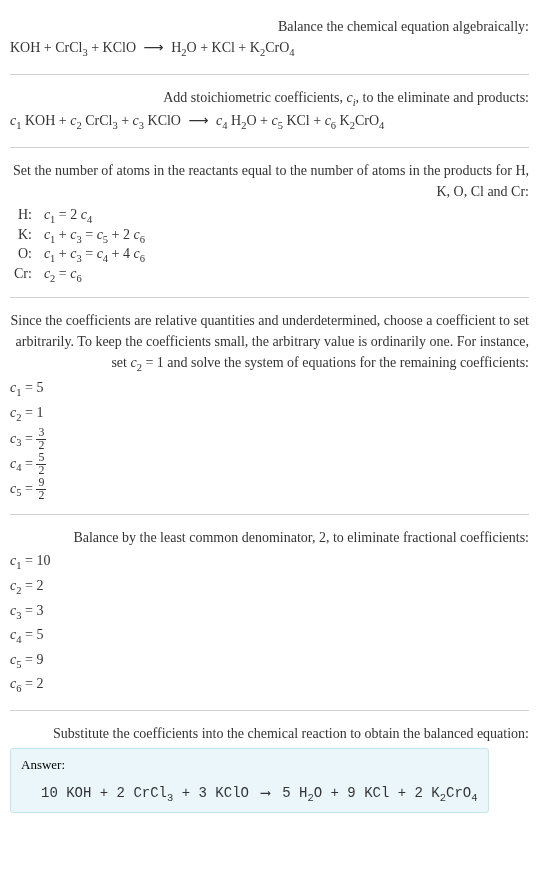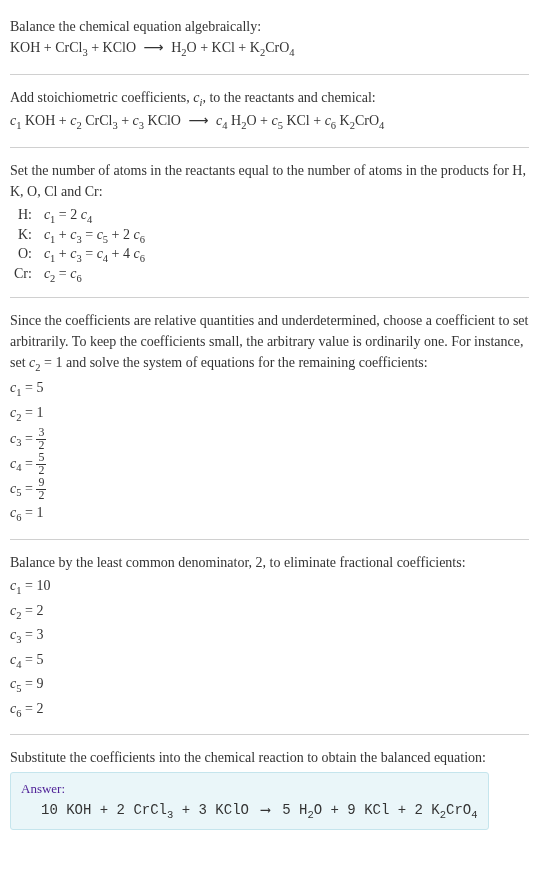--- a/index.html
+++ b/index.html
@@ -20,20 +20,21 @@
     }
     .divider {
       border-top: 1px solid #d0d0d0;
       margin: 4px 0;
     }
     .equation-line {
       line-height: 1.6;
     }
     .text-line {
       line-height: 1.5;
+      text-align: right;
     }
     sub {
       font-size: 0.75em;
       vertical-align: sub;
     }
     .arrow {
       display: inline-block;
       margin: 0 4px;
     }
     .atom-table {
@@ -73,22 +74,22 @@
     .answer-box {
       background: #eaf6f9;
       border: 1px solid #c5e5ed;
       border-radius: 3px;
       padding: 8px 10px;
       display: inline-block;
       margin-top: 4px;
     }
     .answer-label {
       font-size: 13px;
-      color: #4c1d95;
-      margin-bottom: 4px;
+      color: #000000;
+      margin-bottom: 11px;
     }
     .answer-eq {
       padding-left: 20px;
       font-family: Liberation Mono, monospace;
     }
     .italic {
       font-style: italic;
     }
   </style>
 </head>
@@ -98,21 +99,21 @@
   <div class="text-line">Balance the chemical equation algebraically:</div>
   <div class="equation-line">
     KOH + CrCl<sub>3</sub> + KClO <span class="arrow">⟶</span> H<sub>2</sub>O + KCl + K<sub>2</sub>CrO<sub>4</sub>
   </div>
 </div>
 
 <div class="divider"></div>
 
 <div class="section">
   <div class="text-line">
-    <span>Add stoichiometric coefficients, </span><span class="italic">c<sub>i</sub></span><span>, to the reactants and chemical:</span>
+    <span>Add stoichiometric coefficients, </span><span class="italic">c<sub>i</sub></span><span>, to the eliminate and products:</span>
   </div>
   <div class="equation-line">
     <span class="italic">c</span><sub>1</sub> KOH + <span class="italic">c</span><sub>2</sub> CrCl<sub>3</sub> + <span class="italic">c</span><sub>3</sub> KClO <span class="arrow">⟶</span> <span class="italic">c</span><sub>4</sub> H<sub>2</sub>O + <span class="italic">c</span><sub>5</sub> KCl + <span class="italic">c</span><sub>6</sub> K<sub>2</sub>CrO<sub>4</sub>
   </div>
 </div>
 
 <div class="divider"></div>
 
 <div class="section">
   <div class="text-line">Set the number of atoms in the reactants equal to the number of atoms in the products for H, K, O, Cl and Cr:</div>
@@ -143,21 +144,20 @@
 <div class="section">
   <div class="text-line">
     Since the coefficients are relative quantities and underdetermined, choose a coefficient to set arbitrarily. To keep the coefficients small, the arbitrary value is ordinarily one. For instance, set <span class="italic">c</span><sub>2</sub> = 1 and solve the system of equations for the remaining coefficients:
   </div>
   <div class="coeff-list">
     <div><span class="italic">c</span><sub>1</sub> = <span>5</span></div>
     <div><span class="italic">c</span><sub>2</sub> = <span>1</span></div>
     <div><span class="italic">c</span><sub>3</sub> = <span class="frac"><span class="num">3</span><span class="den">2</span></span></div>
     <div><span class="italic">c</span><sub>4</sub> = <span class="frac"><span class="num">5</span><span class="den">2</span></span></div>
     <div><span class="italic">c</span><sub>5</sub> = <span class="frac"><span class="num">9</span><span class="den">2</span></span></div>
-    <div><span class="italic">c</span><sub>6</sub> = <span>1</span></div>
   </div>
 </div>
 
 <div class="divider"></div>
 
 <div class="section">
   <div class="text-line">Balance by the least common denominator, 2, to eliminate fractional coefficients:</div>
   <div class="coeff-list">
     <div><span class="italic">c</span><sub>1</sub> = <span>10</span></div>
     <div><span class="italic">c</span><sub>2</sub> = <span>2</span></div>

